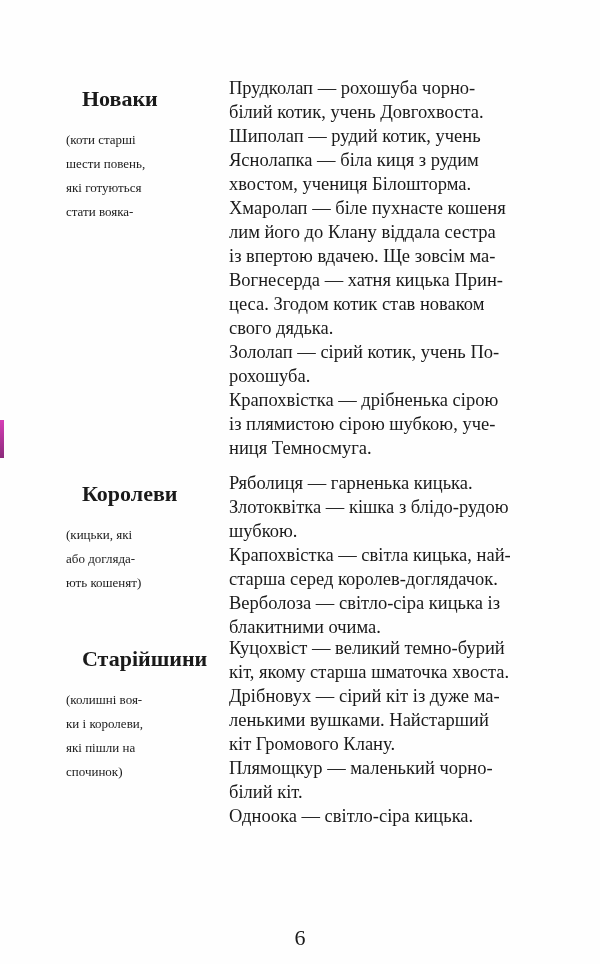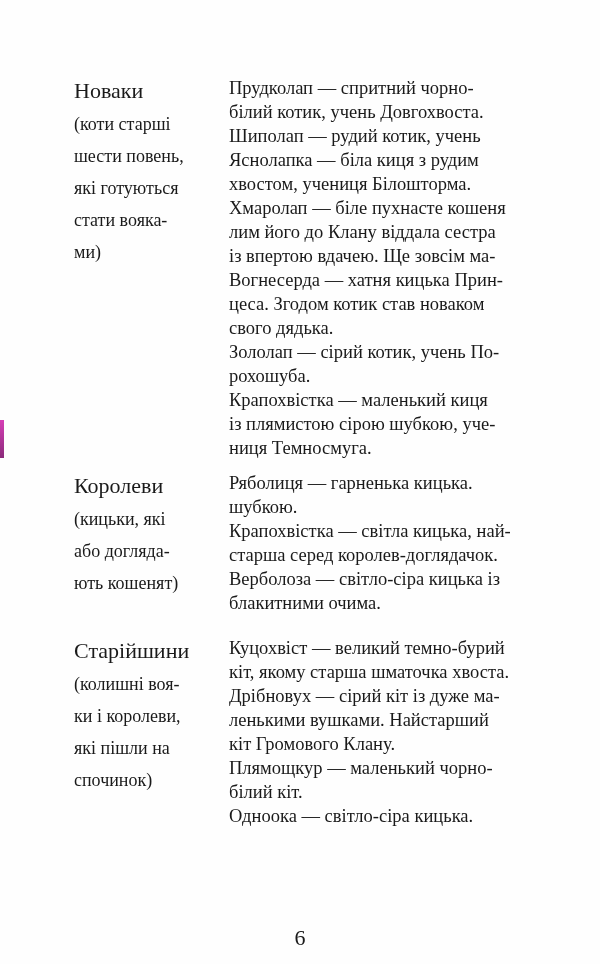--- a/index.html
+++ b/index.html
@@ -7,22 +7,22 @@
     width: 600px; height: 964px; background: #fefefe; position: relative;
     overflow: hidden; font-family: "Liberation Serif", "DejaVu Serif", serif; color: #1a1a1a;
   }
   .edge-mark {
     position: absolute; left: 0; top: 420px; width: 4px; height: 38px;
     background: linear-gradient(#d63fb6, #8b2a7a);
   }
   .section { position: absolute; left: 66px; width: 490px; }
   .left-col { position: absolute; left: 0; top: 0; width: 150px; }
   .right-col { position: absolute; left: 163px; top: 6px; width: 330px; }
-  .group-title { font-weight: normal; font-size: 22px; line-height: 26px; margin: 8px; }
-  .group-desc { font-size: 18px; line-height: 24px; margin: 8px; }
+  .group-title { font-weight: bold; font-size: 22px; line-height: 26px; margin: 16px; }
+  .group-desc { font-size: 13px; line-height: 24px; margin: 0; }
   .entry { font-size: 18.5px; line-height: 24px; margin: 0; }
   .entry .name { font-weight: normal; }
   .page-number {
     position: absolute; left: 0; width: 600px; top: 925px; text-align: center;
     font-size: 22px;
   }
   #sec-novaky { top: 70px; }
   #sec-korolevy { top: 465px; }
   #sec-stariyshyny { top: 630px; }
 </style>
@@ -31,51 +31,51 @@
 
 <div class="edge-mark"></div>
 
 <div class="section" id="sec-novaky">
   <div class="left-col">
     <p class="group-title">Новаки</p>
     <p class="group-desc">(коти старші</p>
     <p class="group-desc">шести повень,</p>
     <p class="group-desc">які готуються</p>
     <p class="group-desc">стати вояка-</p>
-    <p class="group-desc">ми)</p>
   </div>
   <div class="right-col">
-    <p class="entry"><span class="name">Прудколап</span><span> — спритний чорно-</span></p>
+    <p class="entry"><span class="name">Прудколап</span><span> — рохошуба чорно-</span></p>
     <p class="entry">білий котик, учень Довгохвоста.</p>
     <p class="entry"><span class="name">Шиполап</span><span> — рудий котик, учень</span></p>
     <p class="entry"><span class="name">Яснолапка</span><span> — біла киця з рудим</span></p>
     <p class="entry">хвостом, учениця Білошторма.</p>
     <p class="entry"><span class="name">Хмаролап</span><span> — біле пухнасте кошеня</span></p>
     <p class="entry">лим його до Клану віддала сестра</p>
     <p class="entry">із впертою вдачею. Ще зовсім ма-</p>
     <p class="entry">Вогнесерда — хатня кицька Прин-</p>
     <p class="entry">цеса. Згодом котик став новаком</p>
     <p class="entry">свого дядька.</p>
     <p class="entry"><span class="name">Зололап</span><span> — сірий котик, учень По-</span></p>
     <p class="entry">рохошуба.</p>
-    <p class="entry"><span class="name">Крапохвістка</span><span> — маленький киця</span></p>
+    <p class="entry"><span class="name">Крапохвістка</span><span> — дрібненька сірою</span></p>
     <p class="entry">із плямистою сірою шубкою, уче-</p>
     <p class="entry">ниця Темносмуга.</p>
   </div>
 </div>
 
 <div class="section" id="sec-korolevy">
   <div class="left-col">
     <p class="group-title">Королеви</p>
     <p class="group-desc">(кицьки, які</p>
     <p class="group-desc">або догляда-</p>
     <p class="group-desc">ють кошенят)</p>
   </div>
   <div class="right-col">
     <p class="entry"><span class="name">Ряболиця</span><span> — гарненька кицька.</span></p>
+    <p class="entry"><span class="name">Злотоквітка</span><span> — кішка з блідо-рудою</span></p>
     <p class="entry">шубкою.</p>
     <p class="entry"><span class="name">Крапохвістка</span><span> — світла кицька, най-</span></p>
     <p class="entry">старша серед королев-доглядачок.</p>
     <p class="entry"><span class="name">Верболоза</span><span> — світло-сіра кицька із</span></p>
     <p class="entry">блакитними очима.</p>
   </div>
 </div>
 
 <div class="section" id="sec-stariyshyny">
   <div class="left-col">

